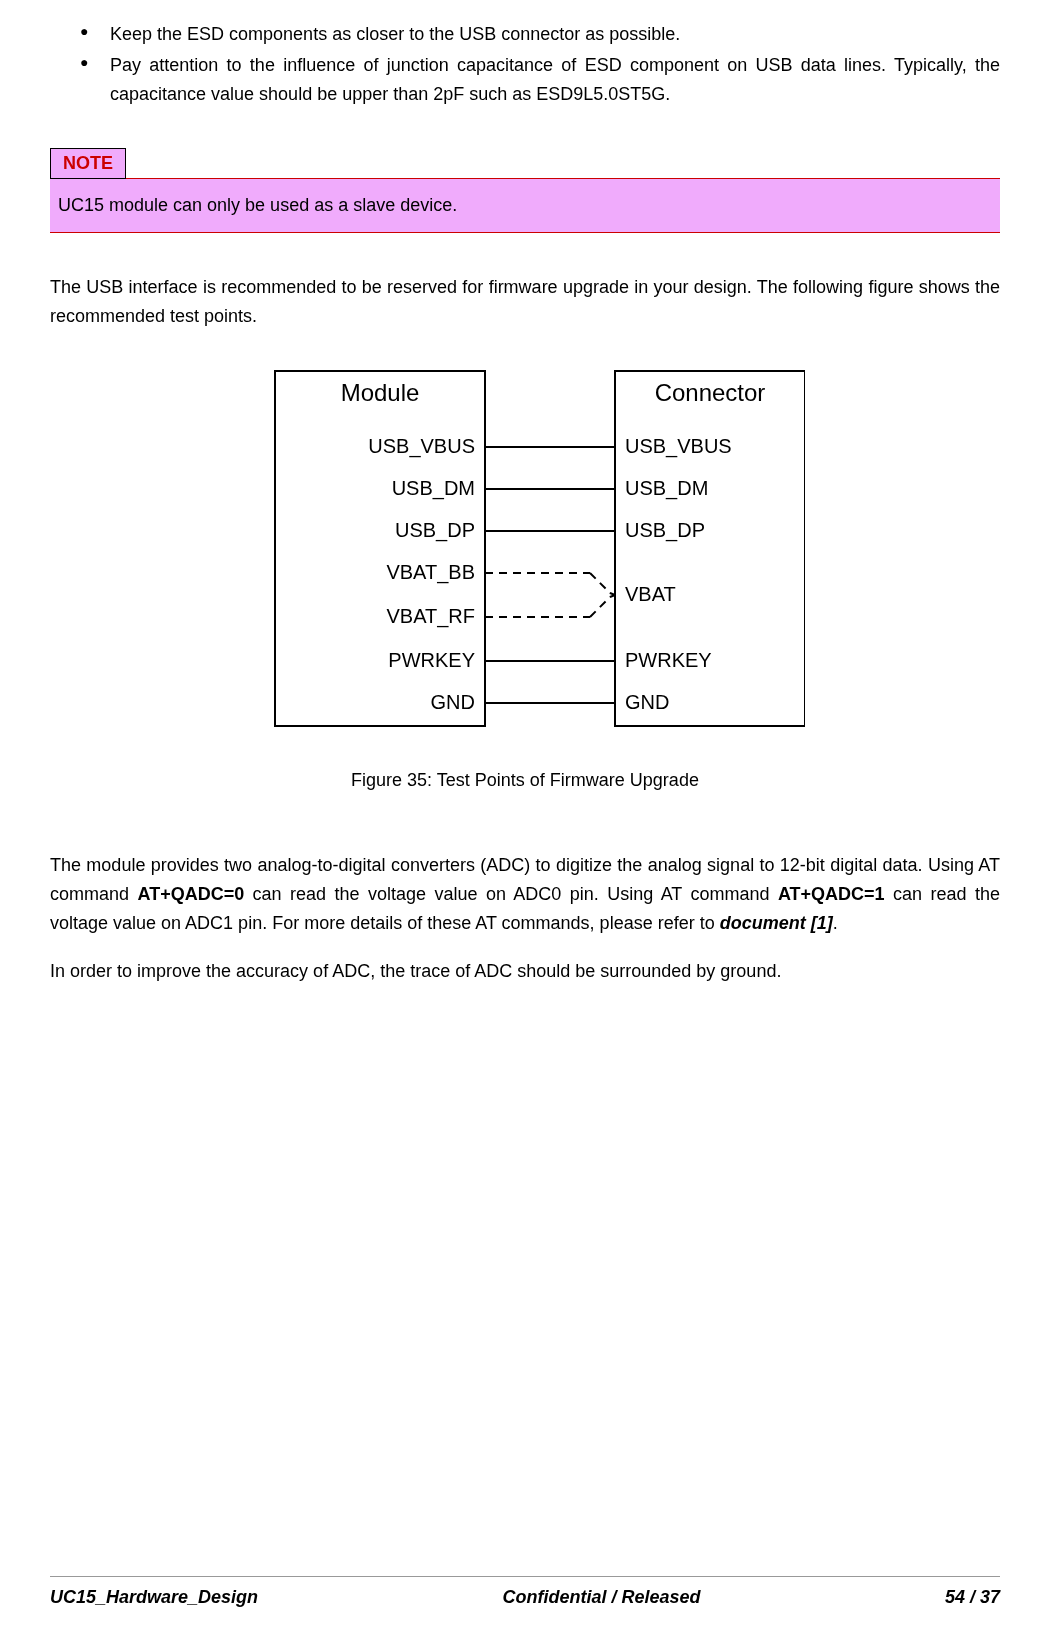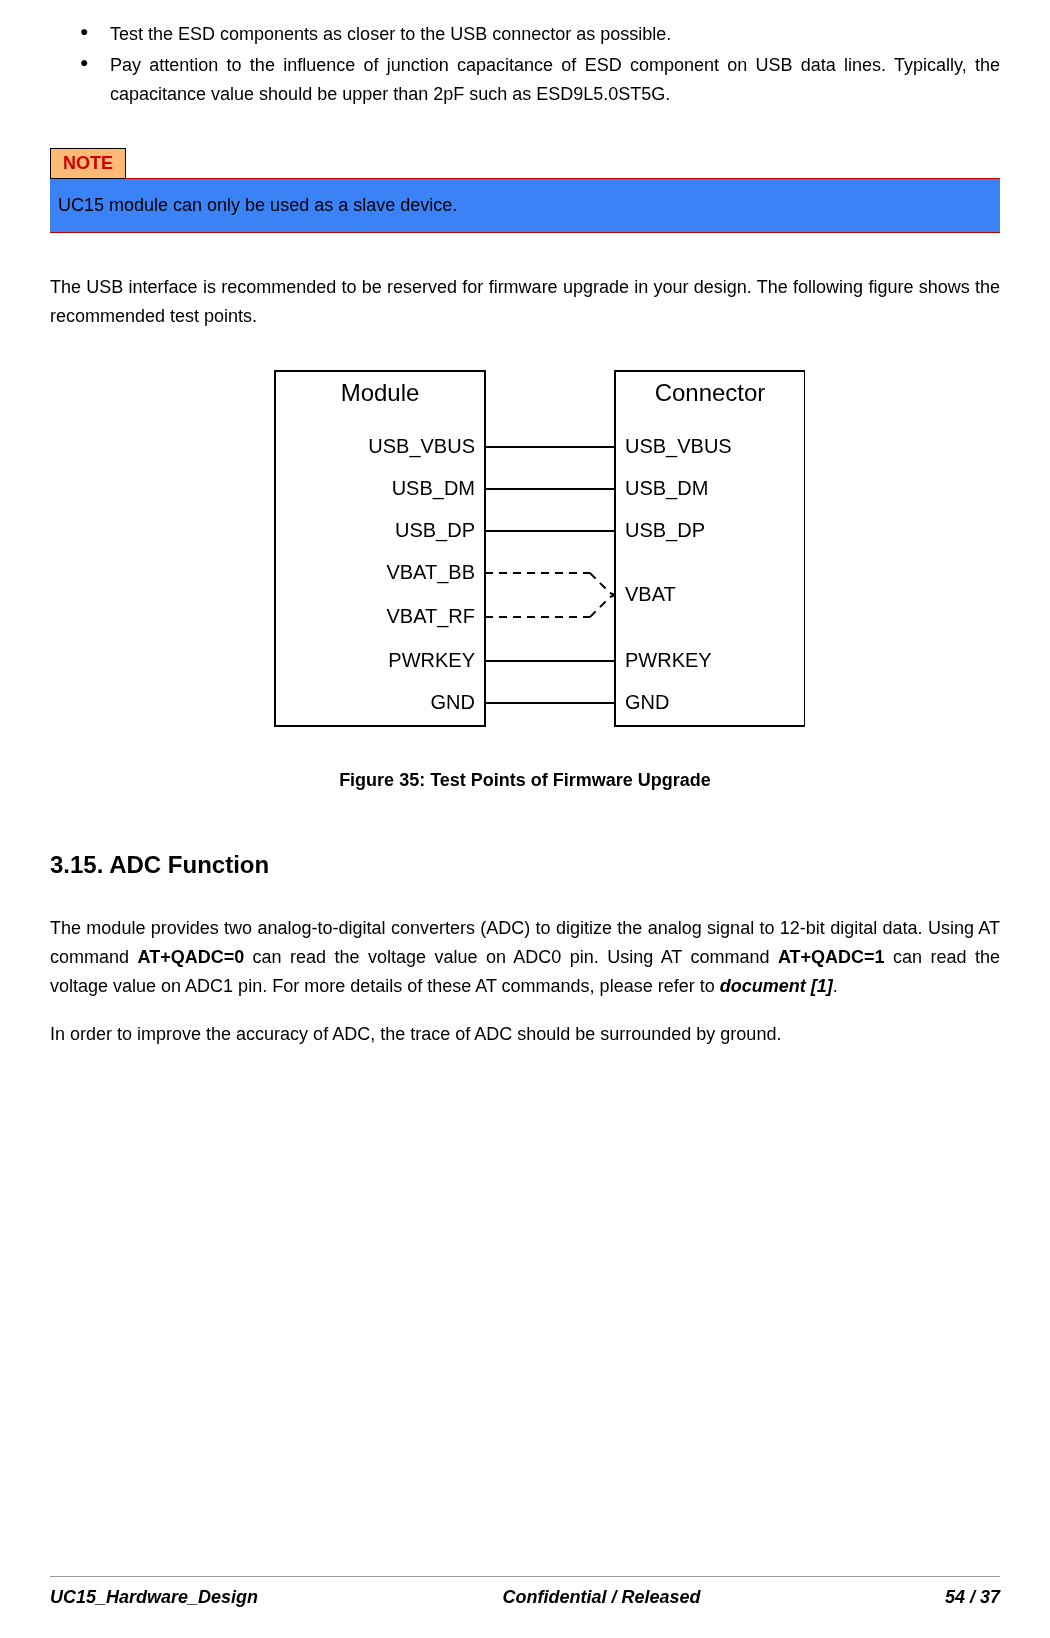--- a/index.html
+++ b/index.html
@@ -62,46 +62,46 @@
     }
     .note-label {
       display: inline-block;
       border: 1px solid #000;
       padding: 4px 12px;
       font-weight: bold;
       font-size: 18px;
       color: #c00;
       position: relative;
       z-index: 2;
-      background: #fdba74;
+      background: #f0abfc;
       margin-bottom: -1px;
     }
     .note-content {
       border-top: 1px solid #c00;
       border-bottom: 1px solid #c00;
-      background: #3b82f6;
+      background: #f0abfc;
       padding: 16px 8px;
       font-size: 18px;
     }
     .body-text {
       font-size: 18px;
       line-height: 1.6;
       text-align: justify;
       margin-bottom: 20px;
     }
     .figure-container {
       text-align: center;
       margin: 30px 0 15px 0;
     }
     .diagram {
       display: inline-block;
     }
     .figure-caption {
       text-align: center;
-      font-weight: bold;
+      font-weight: normal;
       font-size: 18px;
       margin-top: 25px;
       margin-bottom: 60px;
     }
     .section-heading {
       font-size: 24px;
       font-weight: bold;
       margin-bottom: 35px;
       margin-top: 30px;
     }
@@ -123,21 +123,21 @@
       width: 200px;
       height: 50px;
     }
   </style>
 </head>
 <body>
 
 <div class="page">
 
   <ul class="bullet-list">
-    <li>Test the ESD components as closer to the USB connector as possible.</li>
+    <li>Keep the ESD components as closer to the USB connector as possible.</li>
     <li>Pay attention to the influence of junction capacitance of ESD component on USB data lines. Typically, the capacitance value should be upper than 2pF such as ESD9L5.0ST5G.</li>
   </ul>
 
   <div class="note-box">
     <div class="note-label">NOTE</div>
     <div class="note-content">UC15 module can only be used as a slave device.</div>
   </div>
 
   <p class="body-text">The USB interface is recommended to be reserved for firmware upgrade in your design. The following figure shows the recommended test points.</p>
 
@@ -177,21 +177,20 @@
       <line x1="240" y1="256" x2="345" y2="256" stroke="#000" stroke-width="2" stroke-dasharray="8,6"></line>
       <line x1="345" y1="256" x2="365" y2="236" stroke="#000" stroke-width="2" stroke-dasharray="8,6"></line>
 
       <line x1="365" y1="232" x2="370" y2="234" stroke="#000" stroke-width="2"></line>
       <line x1="365" y1="236" x2="370" y2="234" stroke="#000" stroke-width="2"></line>
     </svg>
   </div>
 
   <p class="figure-caption">Figure 35: Test Points of Firmware Upgrade</p>
 
-  <h2 class="section-heading">3.15. ADC Function</h2>
 
   <p class="body-text">
     <span>The module provides two analog-to-digital converters (ADC) to digitize the analog signal to 12-bit digital data. Using AT command </span><strong>AT+QADC=0</strong><span> can read the voltage value on ADC0 pin. Using AT command </span><strong>AT+QADC=1</strong><span> can read the voltage value on ADC1 pin. For more details of these AT commands, please refer to </span><strong><em>document [1]</em></strong><span>.</span>
   </p>
 
   <p class="body-text">In order to improve the accuracy of ADC, the trace of ADC should be surrounded by ground.</p>
 
   <div class="footer">
     <span>UC15_Hardware_Design</span>
     <span>Confidential / Released</span>

